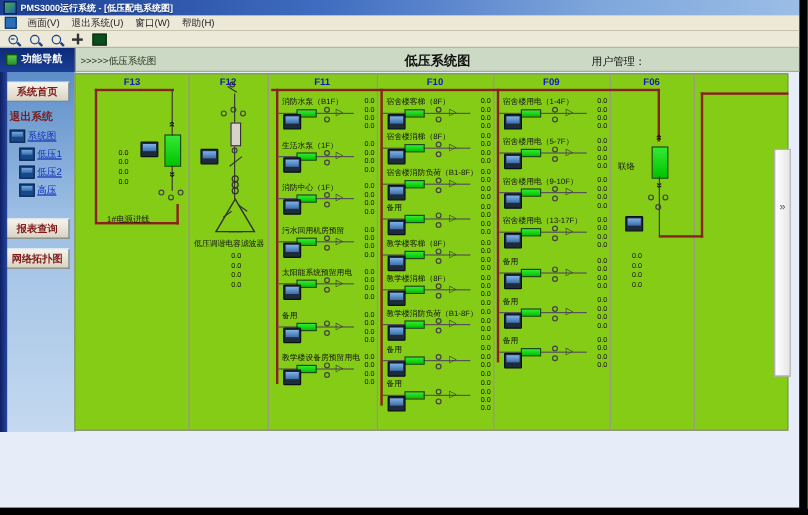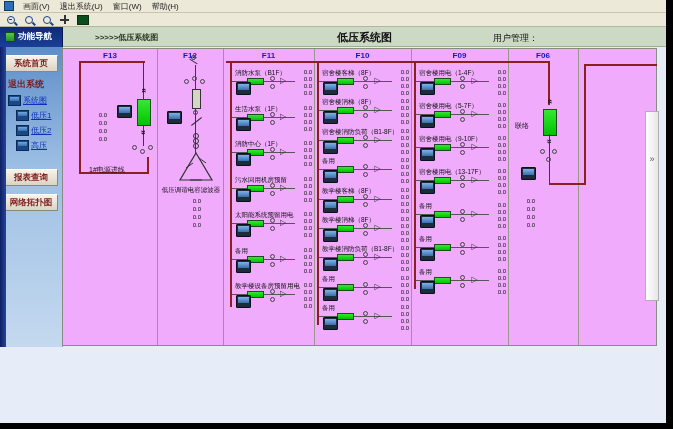--- a/index.html
+++ b/index.html
@@ -45,21 +45,21 @@
   .users-ico::after{content:"";position:absolute;right:2px;top:4px;width:5px;height:6px;border-radius:50% 50% 0 0;background:#2a5ac0;}
   .exit-ico{width:13px;height:13px;background:linear-gradient(#f5c23c,#d98a16);border:1px solid #8a5a0a;position:relative;}
   .exit-ico::before{content:"";position:absolute;left:3px;top:3px;width:5px;height:5px;border:1.5px solid #fff;border-radius:50%;}
 
   
   .midrow{display:flex;height:20px;}
   .nav-header{width:62px;background:linear-gradient(180deg,#0d2a78,#1a3f96);display:flex;align-items:center;flex:none;border-right:1px solid #0a1a50;}
   .nav-header-ico{width:8px;height:8px;background:linear-gradient(#57c94f,#2a8f2a);border:1px solid #0f4d0f;margin:0 3px 0 5px;flex:none;}
   .nav-header-label{color:#fff;font-size:8.5px;font-weight:bold;white-space:nowrap;}
   .subbar{position:relative;flex:1;background:#ccd9c4;border-bottom:1px solid #9ab08e;}
-  .crumb{position:absolute;left:4px;top:5px;font-size:8px;color:#2a3a22;font-weight:bold;margin-left:28px;}
+  .crumb{position:absolute;left:4px;top:5px;font-size:8px;color:#2a3a22;font-weight:normal;}
   .pagetitle{position:absolute;left:0;right:0;top:3px;text-align:center;font-size:11px;font-weight:bold;color:#111;}
   .timelabel{position:absolute;left:430px;top:5px;font-size:9px;color:#111;}
 
   
   .main{position:relative;height:331px;}
 
   
   .side-panel{position:absolute;left:0;top:0;width:62px;height:300px;
     background:linear-gradient(180deg,#5d8ec9,#9dbfe4 40%,#c4d9ef);border-right:1px solid #7a9cc4;}
   .side-strip{position:absolute;left:0;top:0;width:6px;height:100%;background:linear-gradient(90deg,#0d1f63,#27459a);}
@@ -68,21 +68,21 @@
     font-size:8.5px;font-weight:bold;color:#7e1a1a;cursor:pointer;white-space:nowrap;}
   .side-sec{margin:6px 2px 2px 8px;font-size:9px;font-weight:bold;color:#7e1a1a;white-space:nowrap;}
   .tree-item{display:flex;align-items:center;margin:4px 0 0 8px;cursor:pointer;}
   .tree-item.child{margin-left:16px;}
   .mon-ico{width:11px;height:9px;background:#17498a;border:1px solid #0a2a55;margin-right:2px;flex:none;position:relative;}
   .mon-ico::before{content:"";position:absolute;left:1px;top:1px;right:1px;height:4px;background:linear-gradient(#6fa8e0,#3c6faa);}
   .tree-label{font-size:8px;color:#0f2fbb;text-decoration:underline;white-space:nowrap;}
   .side-gap{height:10px;}
 
   
-  .diagram{position:absolute;left:62px;top:1px;width:595px;height:298px;background:#f0abfc;border:1px solid #8a8a82;box-sizing:border-box;}
+  .diagram{position:absolute;left:62px;top:1px;width:595px;height:298px;background:#84cc16;border:1px solid #8a8a82;box-sizing:border-box;}
   .divider{position:absolute;top:0;bottom:0;width:1px;background:#9a968c;}
   .colhdr{position:absolute;top:2px;text-align:center;font-size:8px;font-weight:bold;color:#1515c8;}
   .red{position:absolute;background:#8b2020;}
   .blk{position:absolute;background:#3a3a3a;}
   .chev{position:absolute;font-size:9px;font-weight:bold;color:#111;line-height:7px;width:10px;text-align:center;}
   .chev.up{transform:rotate(90deg);}
   .chev.down{transform:rotate(-90deg);}
   .chev::before{content:"\00AB";}
   .vbreaker{position:absolute;width:12px;height:25px;background:linear-gradient(#35e835,#00c400);border:1px solid #1a4d1a;}
   .meter{position:absolute;width:13px;height:11px;background:#1d2b3a;border:1px solid #0a0f18;border-radius:1px;}
@@ -126,20 +126,24 @@
   
   .expander{position:absolute;left:582px;top:62px;width:14px;height:190px;
     background:linear-gradient(90deg,#ffffff,#e6e6e6);border:1px solid #b0b0b0;box-sizing:border-box;cursor:pointer;}
   .expander span{display:block;margin-top:42px;text-align:center;font-size:9px;color:#555;}
 </style>
 </head>
 <body>
 
 <div class="app">
 
+  <div class="titlebar">
+    <span class="app-icon"></span>
+    <span class="title-text">PMS3000运行系统 - [低压配电系统图]</span>
+  </div>
 
   <div class="menubar">
     <span class="mdi-icon"></span>
     <span class="menu-item">画面(V)</span>
     <span class="menu-item">退出系统(U)</span>
     <span class="menu-item">窗口(W)</span>
     <span class="menu-item">帮助(H)</span>
   </div>
 
   <div class="toolbar">

